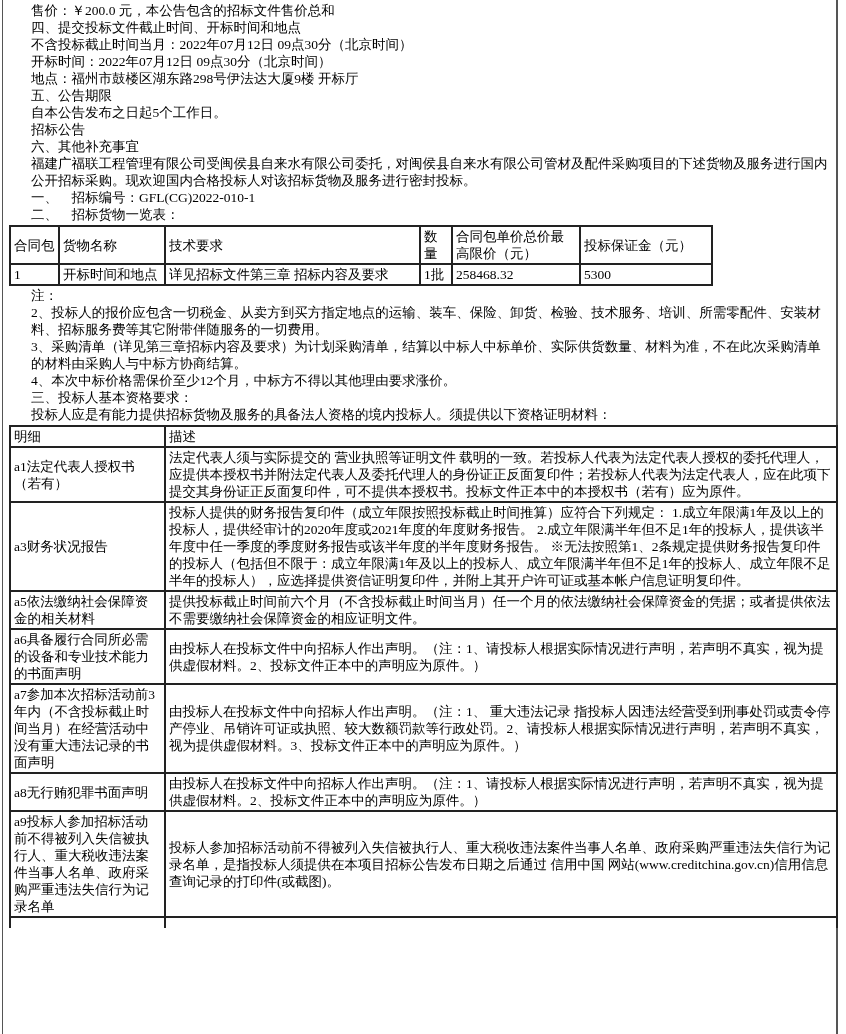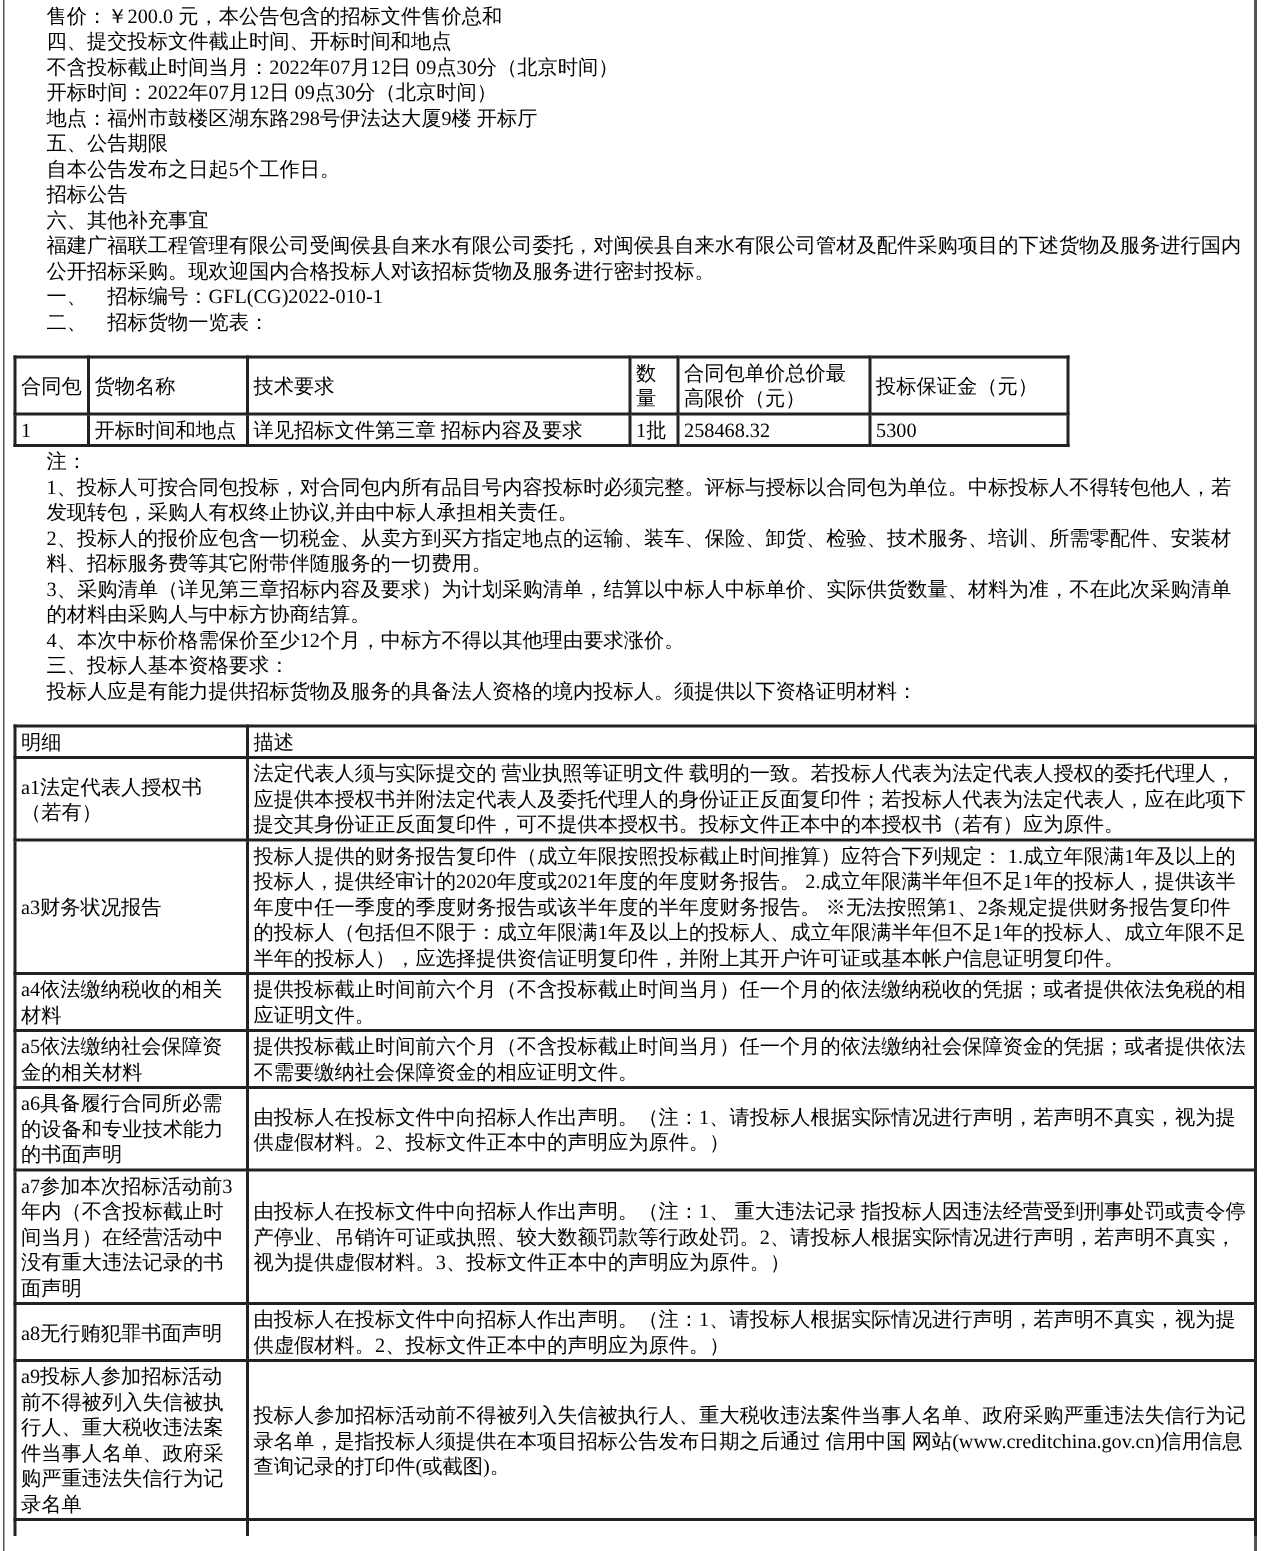--- a/index.html
+++ b/index.html
@@ -27,21 +27,21 @@
   .line {
     font-size: 13.5px;
     line-height: 17px;
     white-space: normal;
     word-break: break-all;
     margin-left: 24px;
   }
   table {
     border-collapse: collapse;
     table-layout: fixed;
-    margin: 14px 0 1px 2px;
+    margin: 2px 0 1px 2px;
     border-radius: 23px;
   }
   td {
     border: 2px solid #222;
     font-size: 13.5px;
     line-height: 17px;
     padding: 1px 3px;
     vertical-align: middle;
     word-break: break-all;
   }
@@ -98,21 +98,20 @@
         <td>开标时间和地点</td>
         <td>详见招标文件第三章 招标内容及要求</td>
         <td>1批</td>
         <td>258468.32</td>
         <td>5300</td>
       </tr>
     </tbody>
   </table>
 
   <div class="line">注：</div>
-  <div class="line">1、投标人可按合同包投标，对合同包内所有品目号内容投标时必须完整。评标与授标以合同包为单位。中标投标人不得转包他人，若发现转包，采购人有权终止协议,并由中标人承担相关责任。</div>
   <div class="line">2、投标人的报价应包含一切税金、从卖方到买方指定地点的运输、装车、保险、卸货、检验、技术服务、培训、所需零配件、安装材料、招标服务费等其它附带伴随服务的一切费用。</div>
   <div class="line">3、采购清单（详见第三章招标内容及要求）为计划采购清单，结算以中标人中标单价、实际供货数量、材料为准，不在此次采购清单的材料由采购人与中标方协商结算。</div>
   <div class="line">4、本次中标价格需保价至少12个月，中标方不得以其他理由要求涨价。</div>
 
   <div class="line">三、投标人基本资格要求：</div>
   <div class="line">投标人应是有能力提供招标货物及服务的具备法人资格的境内投标人。须提供以下资格证明材料：</div>
 
   <table class="qual-table">
     <colgroup>
       <col class="q0">
@@ -123,24 +122,20 @@
         <td>明细</td>
         <td>描述</td>
       </tr>
       <tr>
         <td>a1法定代表人授权书（若有）</td>
         <td>法定代表人须与实际提交的 营业执照等证明文件 载明的一致。若投标人代表为法定代表人授权的委托代理人，应提供本授权书并附法定代表人及委托代理人的身份证正反面复印件；若投标人代表为法定代表人，应在此项下提交其身份证正反面复印件，可不提供本授权书。投标文件正本中的本授权书（若有）应为原件。</td>
       </tr>
       <tr>
         <td>a3财务状况报告</td>
         <td>投标人提供的财务报告复印件（成立年限按照投标截止时间推算）应符合下列规定： 1.成立年限满1年及以上的投标人，提供经审计的2020年度或2021年度的年度财务报告。 2.成立年限满半年但不足1年的投标人，提供该半年度中任一季度的季度财务报告或该半年度的半年度财务报告。 ※无法按照第1、2条规定提供财务报告复印件的投标人（包括但不限于：成立年限满1年及以上的投标人、成立年限满半年但不足1年的投标人、成立年限不足半年的投标人），应选择提供资信证明复印件，并附上其开户许可证或基本帐户信息证明复印件。</td>
-      </tr>
-      <tr>
-        <td>a4依法缴纳税收的相关材料</td>
-        <td>提供投标截止时间前六个月（不含投标截止时间当月）任一个月的依法缴纳税收的凭据；或者提供依法免税的相应证明文件。</td>
       </tr>
       <tr>
         <td>a5依法缴纳社会保障资金的相关材料</td>
         <td>提供投标截止时间前六个月（不含投标截止时间当月）任一个月的依法缴纳社会保障资金的凭据；或者提供依法不需要缴纳社会保障资金的相应证明文件。</td>
       </tr>
       <tr>
         <td>a6具备履行合同所必需的设备和专业技术能力的书面声明</td>
         <td>由投标人在投标文件中向招标人作出声明。（注：1、请投标人根据实际情况进行声明，若声明不真实，视为提供虚假材料。2、投标文件正本中的声明应为原件。）</td>
       </tr>
       <tr>

